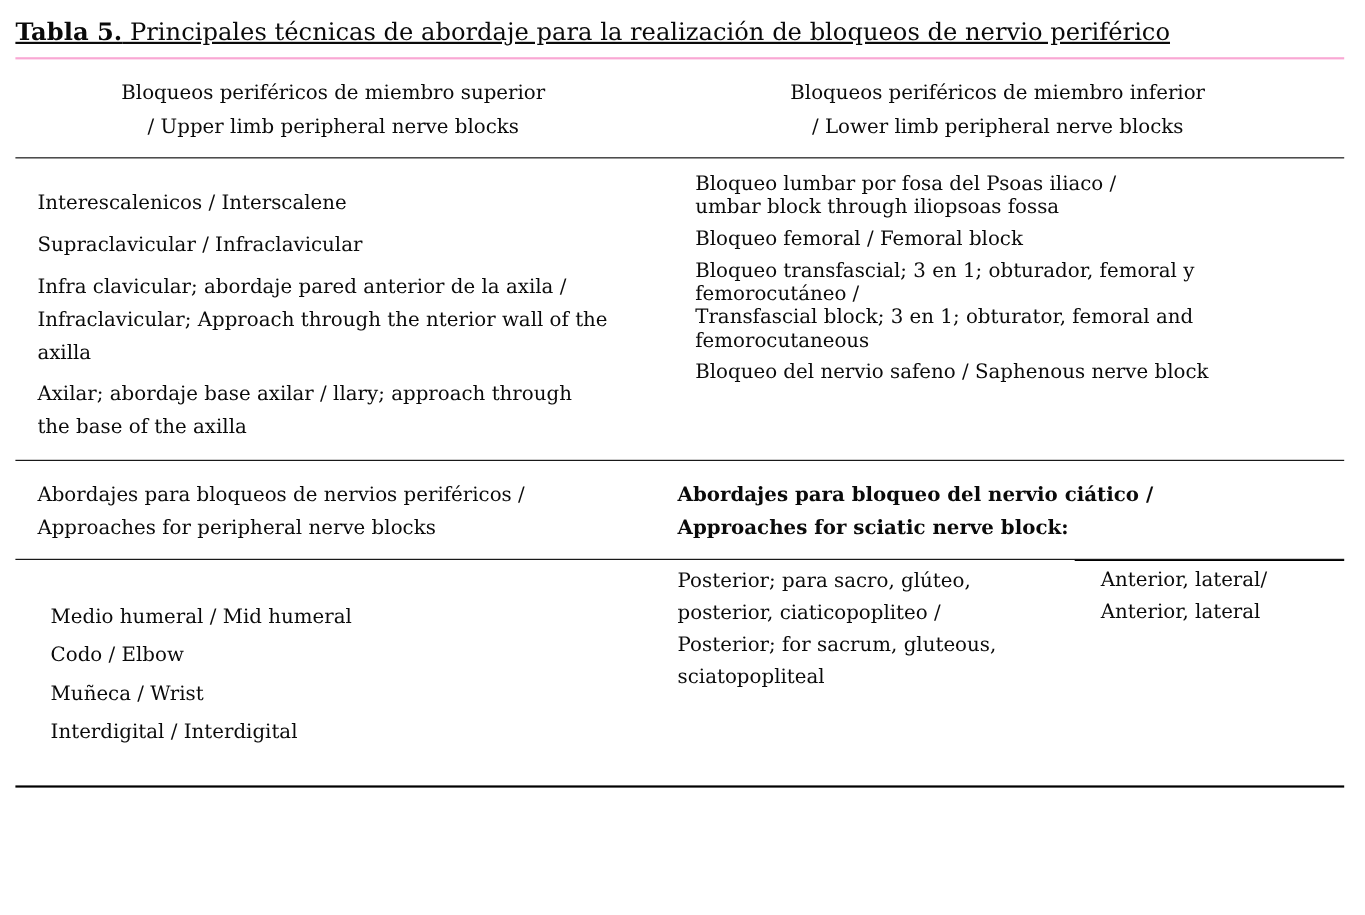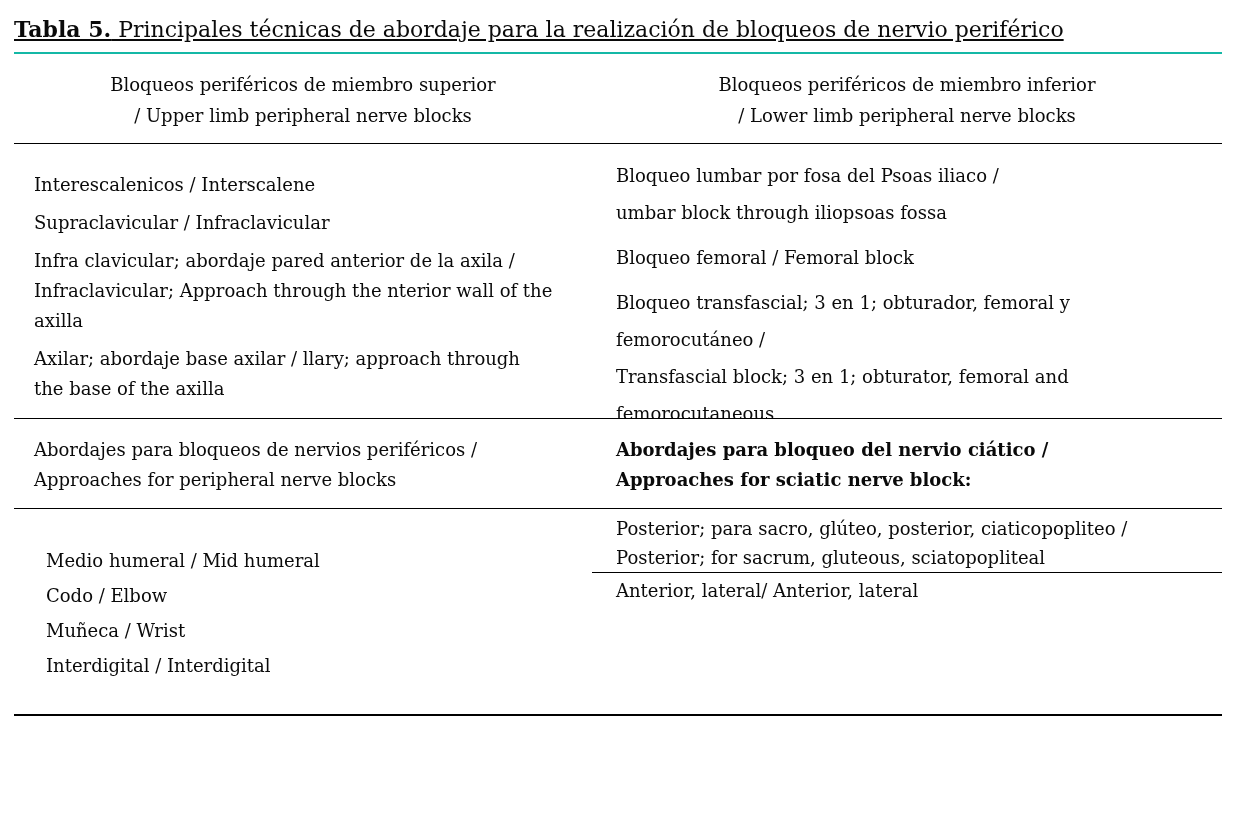--- a/index.html
+++ b/index.html
@@ -18,21 +18,21 @@
     height: 52px;
     font-size: 22px;
     line-height: 28px;
     white-space: nowrap;
     text-decoration: underline;
   }
   .title .lbl { font-weight: bold; }
 
   .tbl {
     margin: 0 19px 0 14px;       
-    border-top: 2px solid #14b8a6;
+    border-top: 2px solid #f9a8d4;
     font-size: 18px;
   }
 
   .row { border-bottom: 1.5px solid #000; overflow: hidden; }
   .grid2 { display: grid; grid-template-columns: 578px 1fr; }
 
   
   .r-header { height: 90px; }
   .hcell {
     text-align: center;
@@ -42,32 +42,32 @@
   }
 
   
   .r-span { height: 76px; padding: 22px 20px 0 20px; line-height: 30px; }
 
   
   .r-body1 { height: 275px; }
   .cell-l1 { padding: 26px 28px 0 20px; }
   .cell-r1 { padding: 13px 20px 0 24px; }
   .cell-l1 .item { white-space: pre-line; line-height: 30px; margin: 0 0 8px 0; }
-  .cell-r1 .item { white-space: pre-line; line-height: 37px; margin: 0 0 8px 0; }
+  .cell-r1 .item { white-space: pre-line; line-height: 21px; margin: 0 0 8px 16px; }
 
   
   .r-subhdr { height: 90px; }
   .shcell { padding: 16px 20px 0 20px; white-space: pre-line; line-height: 30px; }
   .shcell.right { padding-left: 24px; font-weight: bold; }
 
   
   .r-body2 { height: 207px; border-bottom: 2.5px solid #000; }
   .cell-l2 { padding: 37px 28px 0 20px; }
   .cell-l2 .item { white-space: pre-line; line-height: 29px; margin: 0 0 6px 12px; }
-  .cell-r2 { display: flex; flex-direction: column; }
+  .cell-r2 { display: flex; }
   .subrow { white-space: pre-line; padding: 5px 20px 0 24px; line-height: 29px; }
   .subrow.s1 { height: 63px; }
   .subrow.s2 { height: 42px; padding-top: 3px; border-top: 1.2px solid #000; }
   .subrow.s3 { height: 102px; padding-top: 10px; line-height: 28px; border-top: 1.2px solid #000; }
 </style>
 </head>
 <body>
 
 <div class="page">
 

